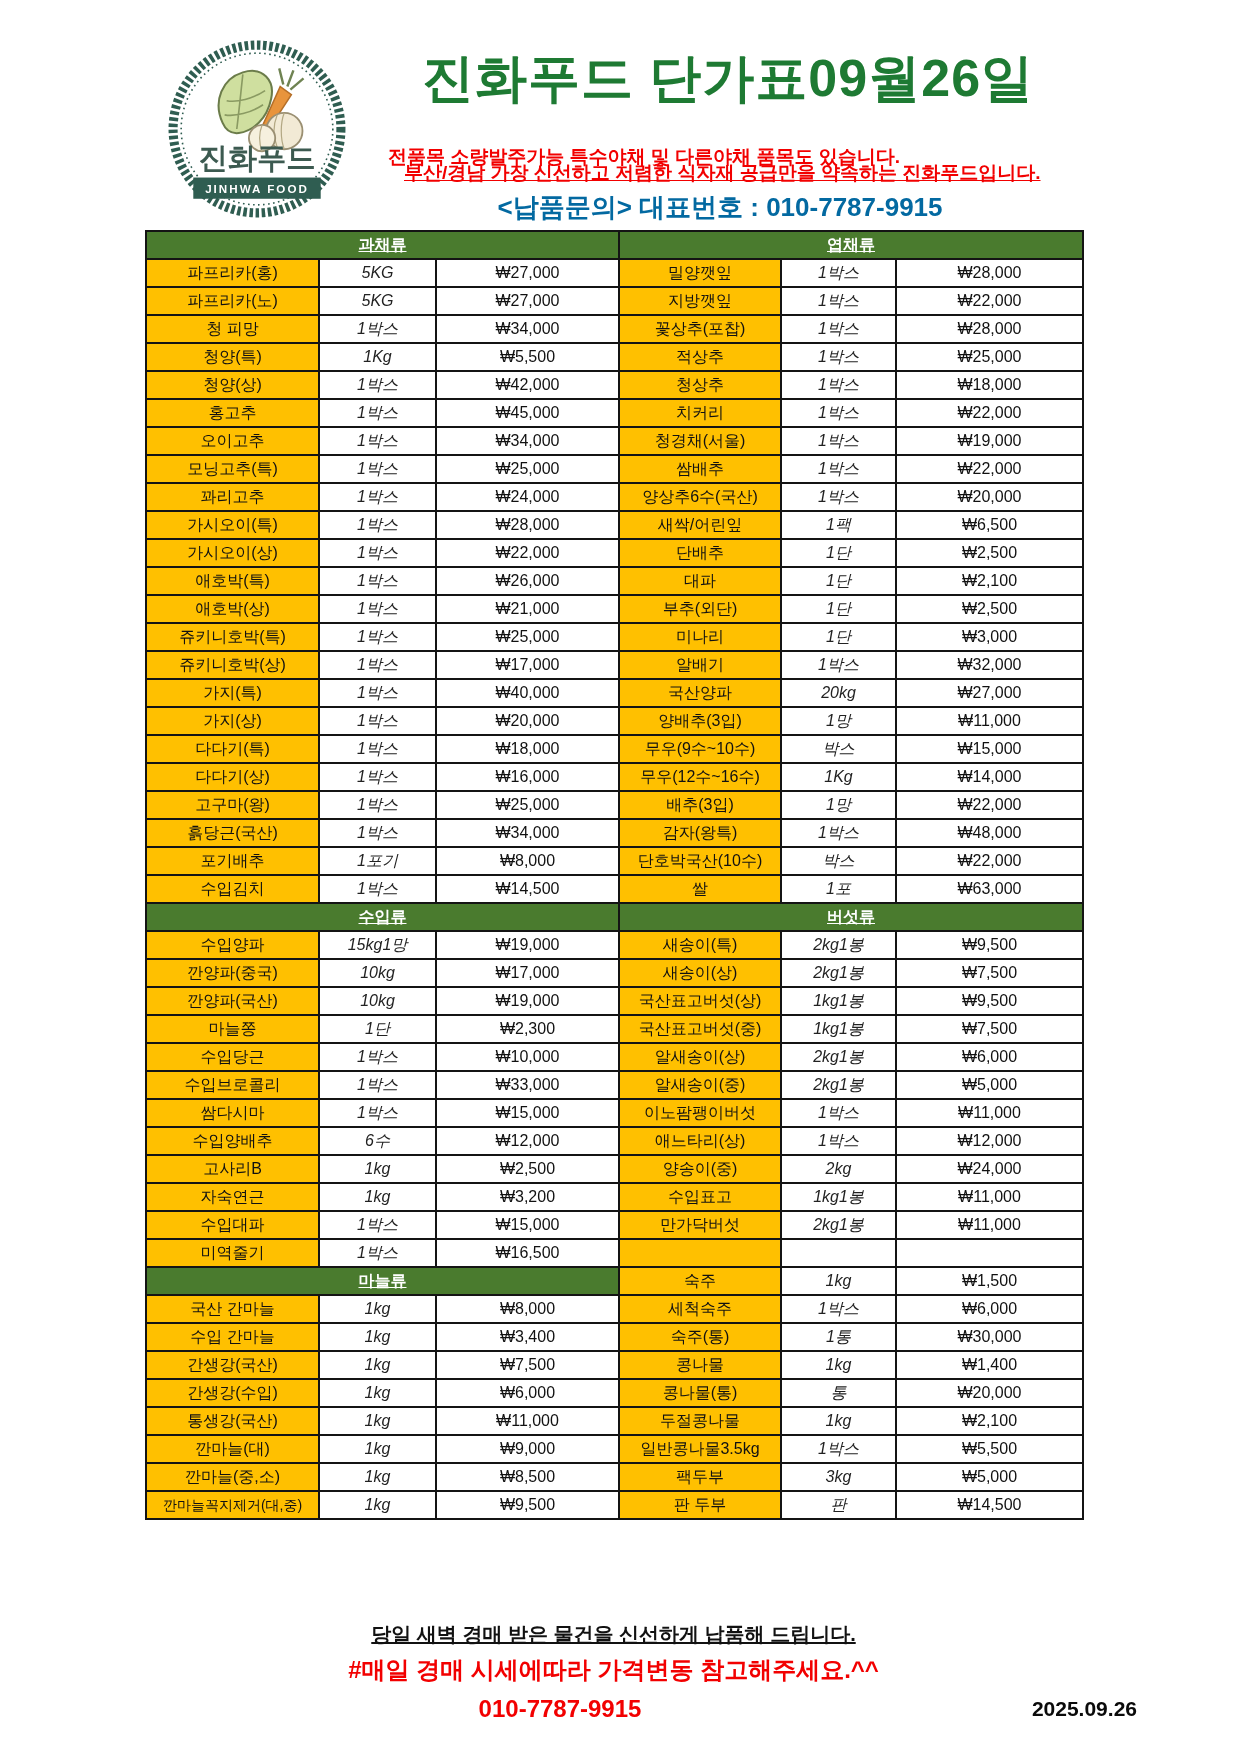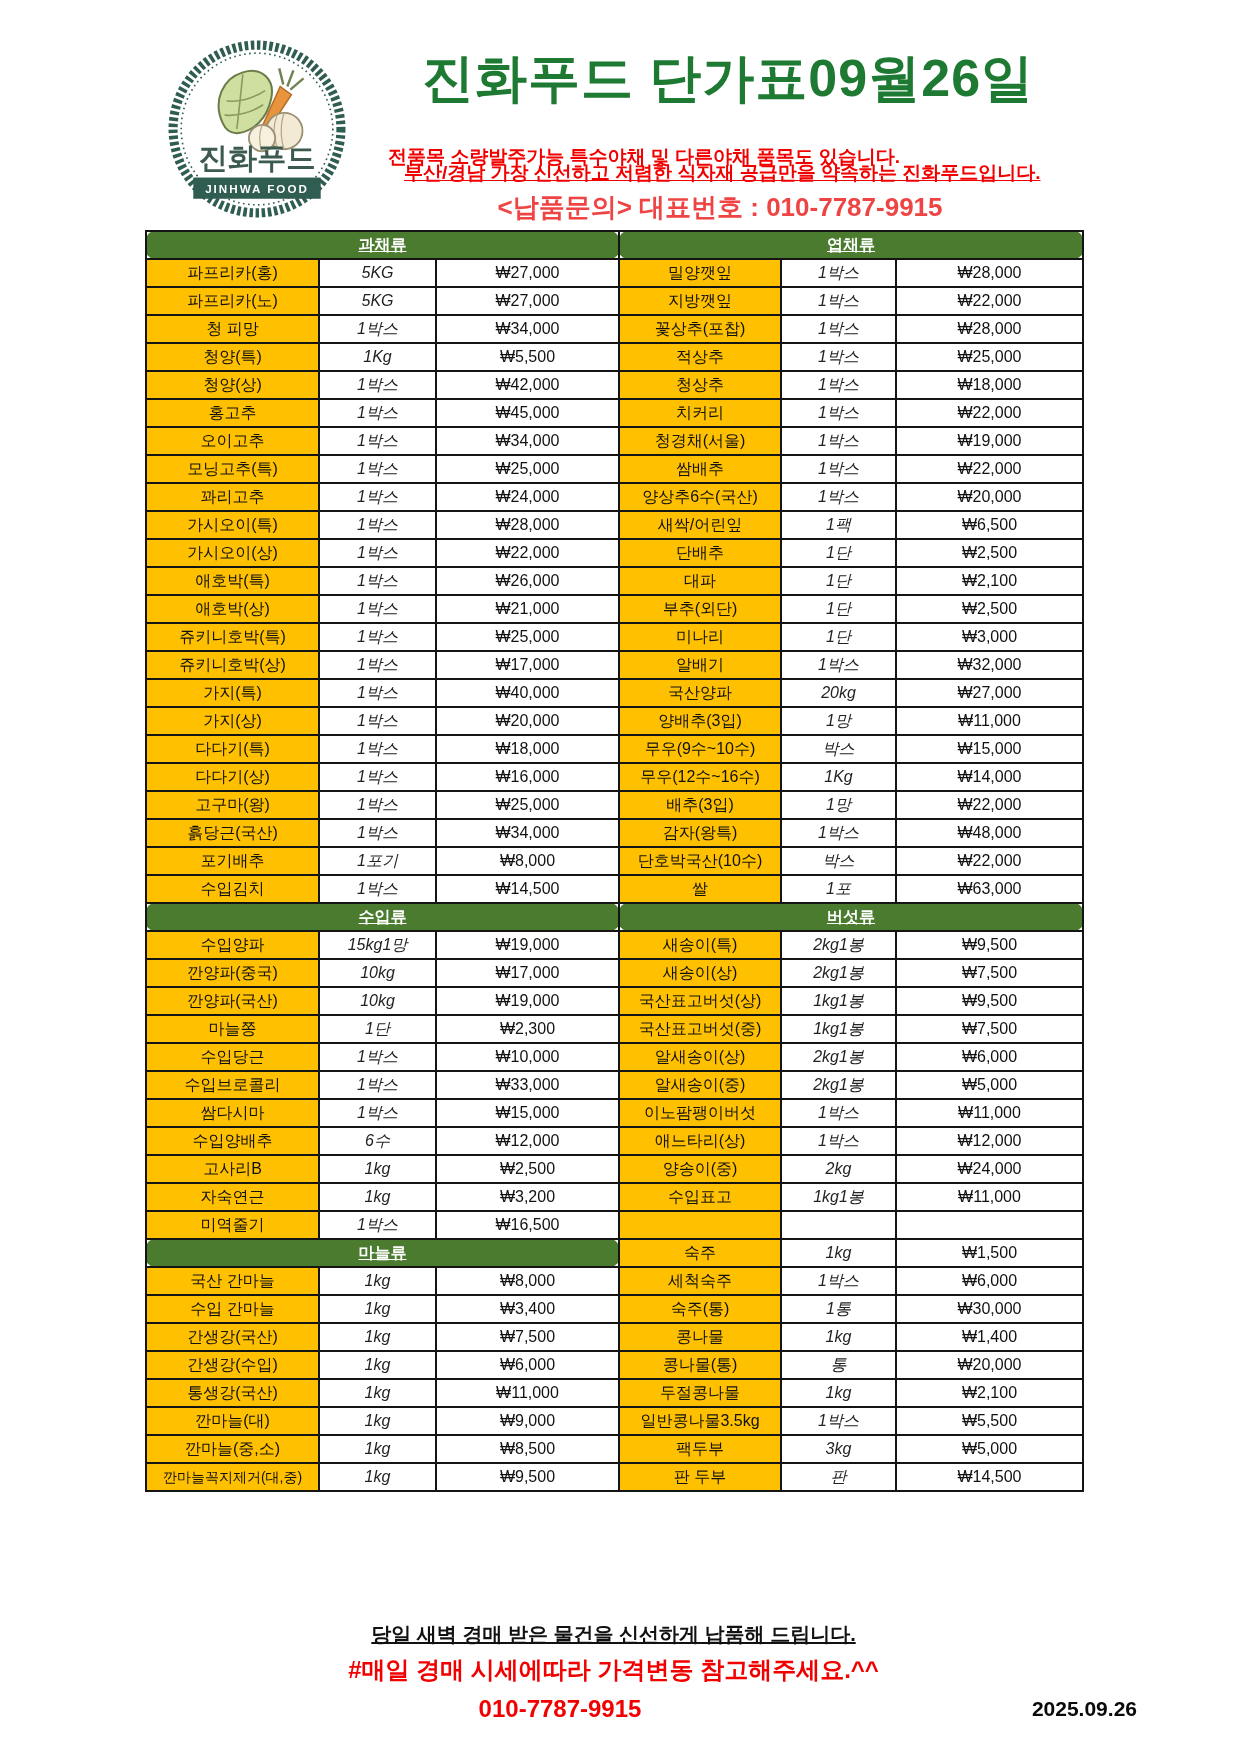--- a/index.html
+++ b/index.html
@@ -13,34 +13,33 @@
     position:absolute; left:338px; top:44px; width:780px; text-align:center;
     font-size:52px; font-weight:bold; color:#1e7a33; letter-spacing:1px; white-space:nowrap;
   }
   .notice1, .notice2 {
     position:absolute; left:388px; color:#f20000; font-weight:bold; font-size:19px; white-space:nowrap;
   }
   .notice1 { top:144px; }
   .notice2 { top:160px; text-decoration:underline;margin-left:16px; }
   .contact {
     position:absolute; left:330px; top:190px; width:780px; text-align:center;
-    color:#ef4444; font-weight:bold; font-size:26px; white-space:nowrap;
+    color:#0369a1; font-weight:bold; font-size:26px; white-space:nowrap;
   }
   table.price {
     position:absolute; left:145px; top:230px; border-collapse:collapse; table-layout:fixed;
     width:937px;
   }
   table.price td {
     border:2px solid #141414; height:28px; padding:0 2px; text-align:center;
     font-size:16px; line-height:1; white-space:nowrap; overflow:hidden;
   }
   td.sec {
     background:#4a7b2e; color:#ffffff; font-weight:bold; font-size:18px;
     text-decoration:underline;
-    border-radius:9px;
   }
   td.item { background:#ffc000; color:#111; }
   td.item.xsmall { font-size:14px; }
   td.unit { background:#ffffff; font-style:italic; color:#222; }
   td.price-cell { background:#ffffff; color:#111; }
   .foot1 {
     position:absolute; left:145px; top:1621px; width:937px; text-align:center;
     font-size:20px; font-weight:bold; color:#111; white-space:nowrap;text-decoration:underline;
   }
   .foot2 {
@@ -360,20 +359,28 @@
         </tr>
         <tr>
           <td class="item">자숙연근</td>
           <td class="unit">1kg</td>
           <td class="price-cell">₩3,200</td>
           <td class="item">수입표고</td>
           <td class="unit">1kg1봉</td>
           <td class="price-cell">₩11,000</td>
         </tr>
         <tr>
+          <td class="item">수입대파</td>
+          <td class="unit">1박스</td>
+          <td class="price-cell">₩15,000</td>
+          <td class="item">만가닥버섯</td>
+          <td class="unit">2kg1봉</td>
+          <td class="price-cell">₩11,000</td>
+        </tr>
+        <tr>
           <td class="item">미역줄기</td>
           <td class="unit">1박스</td>
           <td class="price-cell">₩16,500</td>
           <td class="item"></td>
           <td class="unit"></td>
           <td class="price-cell"></td>
         </tr>
         <tr>
           <td colspan="3" class="sec">마늘류</td>
           <td class="item">숙주</td>

